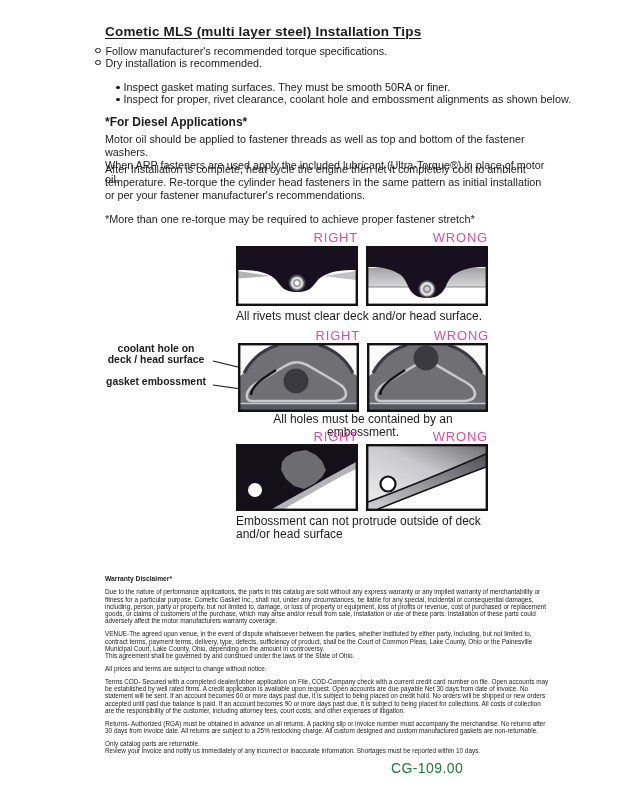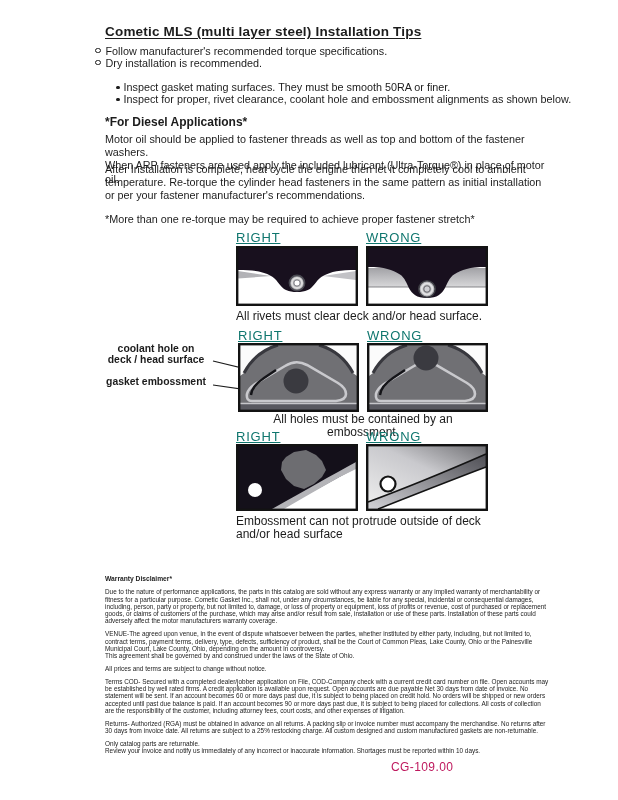--- a/index.html
+++ b/index.html
@@ -7,27 +7,27 @@
         font-family:"Liberation Sans", sans-serif;color:#1c1c1c;}
   .abs{position:absolute;}
   .title{font-size:13.5px;font-weight:bold;text-decoration:underline;text-underline-offset:2px;letter-spacing:.2px;}
   .body{font-size:10.8px;line-height:13.2px;white-space:pre-line;}
   .bullet-line{font-size:10.8px;white-space:nowrap;}
   .circ{display:inline-block;width:3.5px;height:3.5px;border:1px solid #1c1c1c;border-radius:50%;
         margin-right:5px;vertical-align:2px;}
   .dot{display:inline-block;width:3.5px;height:3.5px;background:#1c1c1c;border-radius:50%;
         margin-right:4px;vertical-align:2px;}
   .subhead{font-size:12px;font-weight:bold;}
-  .fig-label{font-size:13px;letter-spacing:.8px;width:122px;text-align:left;color:#0f766e;text-decoration:underline;}
+  .fig-label{font-size:13px;letter-spacing:.8px;width:122px;text-align:right;color:#ec4899;}
   .caption{font-size:12px;line-height:13px;white-space:pre-line;}
   .callout{font-size:10.4px;line-height:10.8px;text-align:center;white-space:pre-line;font-weight:bold;}
   .fineprint{font-size:6.4px;line-height:7.3px;width:456px;}
   .fineprint .fp-head{font-size:6.7px;font-weight:bold;margin:0 0 6px 0;}
   .fineprint p{margin:0 0 5.5px 0;white-space:pre-line;}
-  .footer-code{font-size:12px;letter-spacing:.4px;color:#be185d;}
+  .footer-code{font-size:14px;letter-spacing:.4px;color:#15803d;}
   svg{display:block;}
 </style>
 </head>
 <body>
 
 <div class="page">
 
   <div class="abs title" style="left:105px;top:24px;">Cometic MLS (multi layer steel) Installation Tips</div>
 
   <div class="abs bullet-line" style="left:95px;top:57px;">

